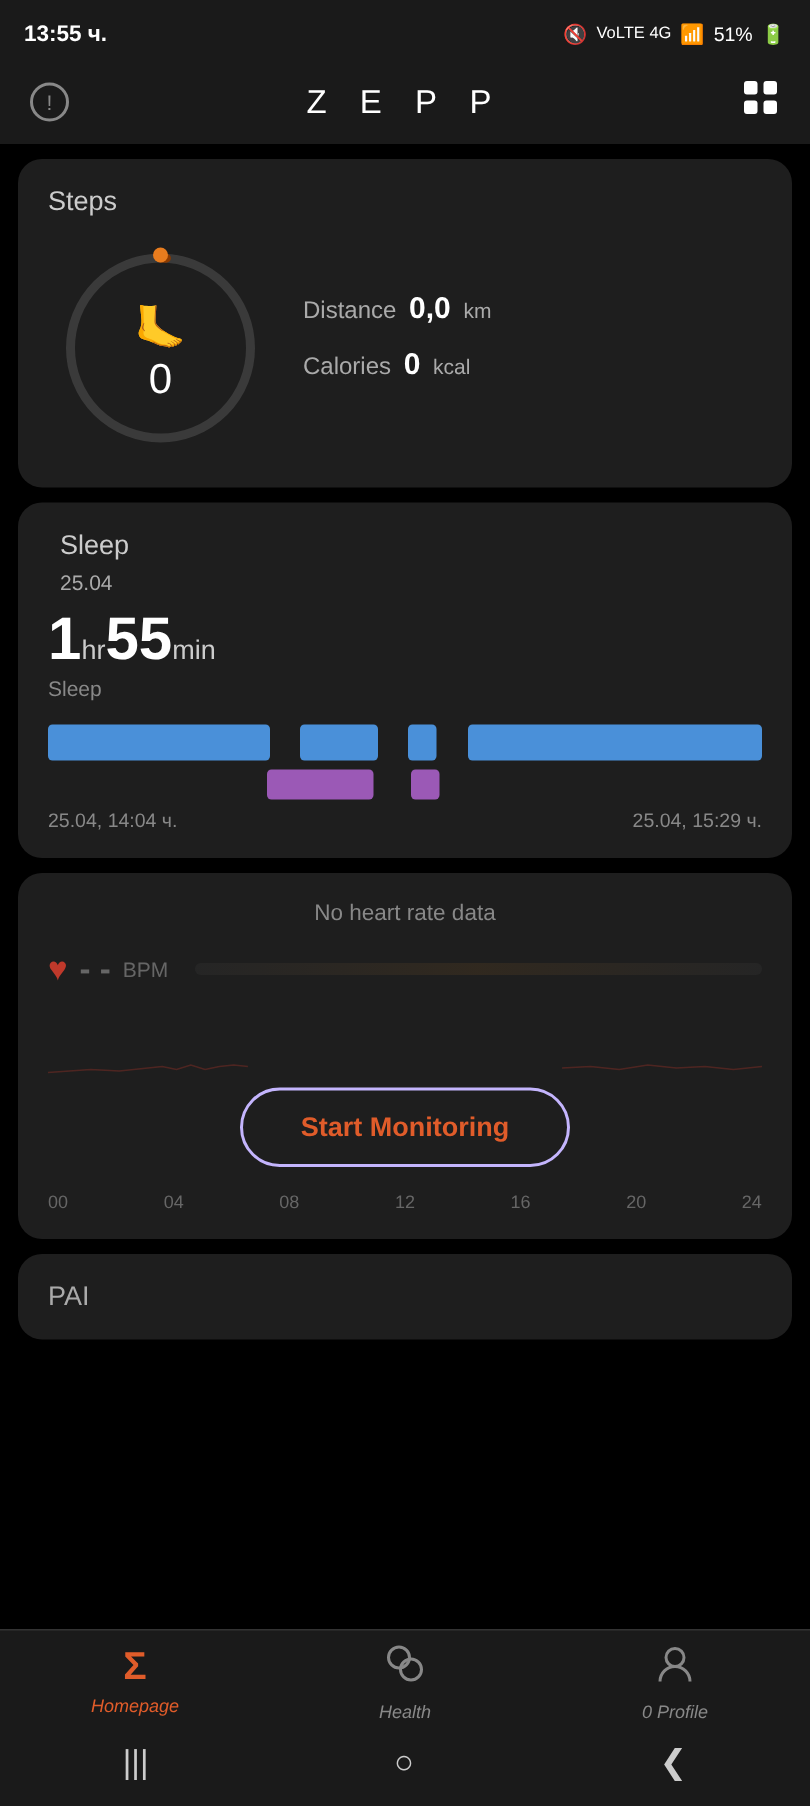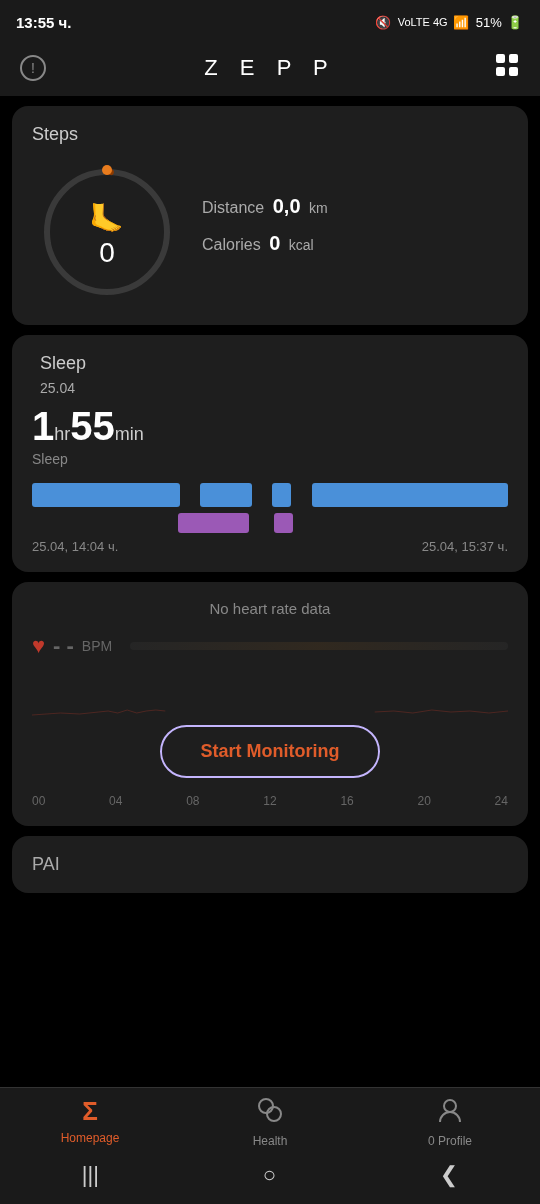--- a/index.html
+++ b/index.html
@@ -267,20 +267,21 @@
       gap: 4px;
       cursor: pointer;
       min-width: 80px;
     }
     .nav-icon {
       font-size: 24px;
     }
     .nav-label {
       font-size: 12px;
       color: #888;
+      font-style: italic;
     }
     .nav-item.active .nav-label { color: #e05c2a; }
     .nav-item.active .nav-icon { color: #e05c2a; }
 
     
     .sys-nav {
       display: flex;
       justify-content: space-around;
       align-items: center;
       padding: 10px 0 16px;
@@ -419,21 +420,21 @@
     <div class="sleep-bottom-row">
       <div style="width:30%;"></div>
       <div class="sb" style="width:15%;background:#9b59b6;"></div>
       <div style="width:4%;"></div>
       <div class="sb" style="width:4%;background:#9b59b6;"></div>
     </div>
   </div>
 
   <div class="sleep-times">
     <span>25.04, 14:04 ч.</span>
-    <span>25.04, 15:37 ч.</span>
+    <span>25.04, 15:29 ч.</span>
   </div>
 </div>
 
 <div class="card">
 
   <div class="heart-no-data">No heart rate data</div>
 
   <div class="heart-bpm-row">
     <span class="heart-icon">♥</span>
     <span class="heart-bpm-val">- -</span>

